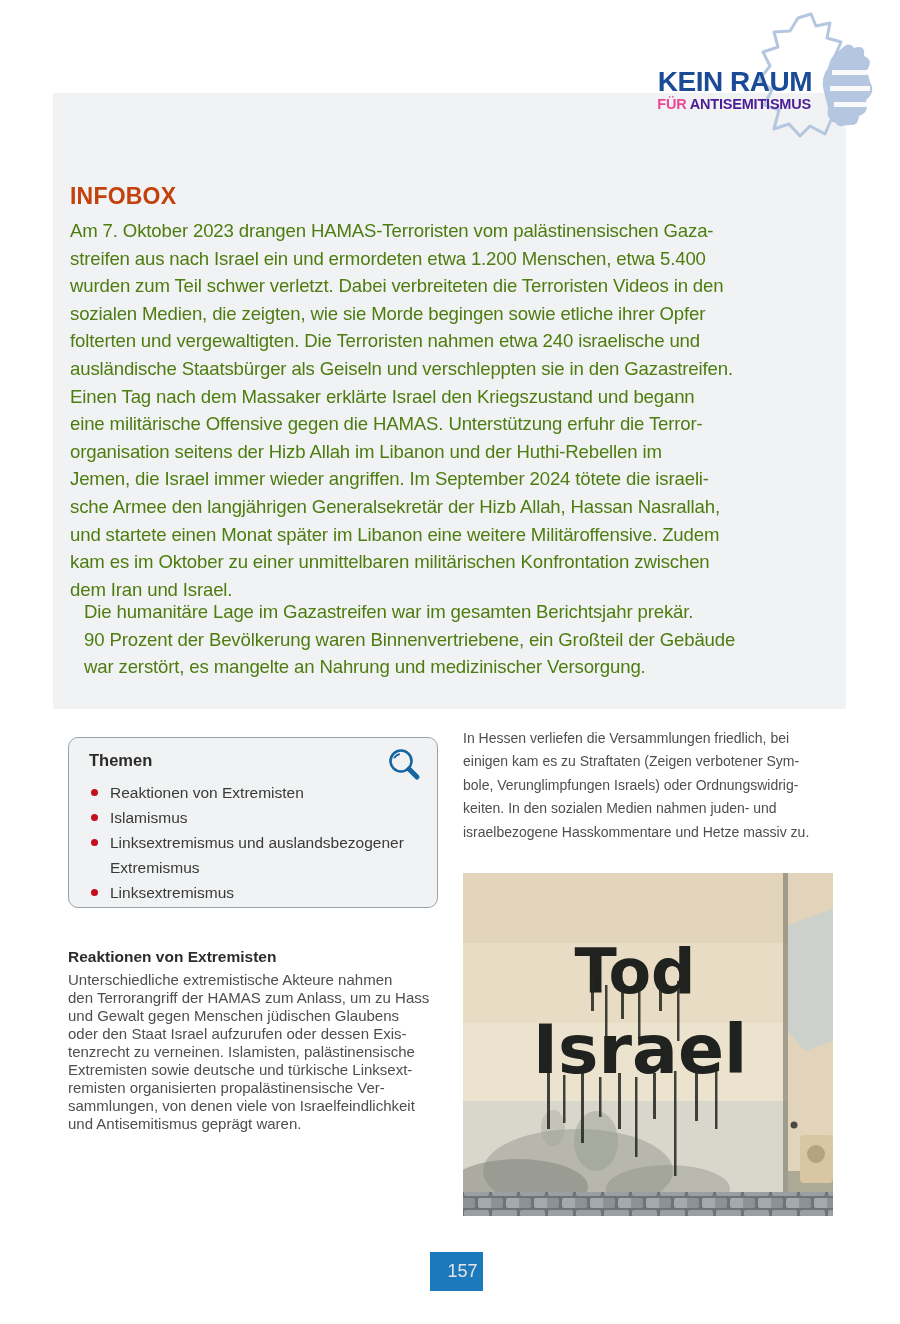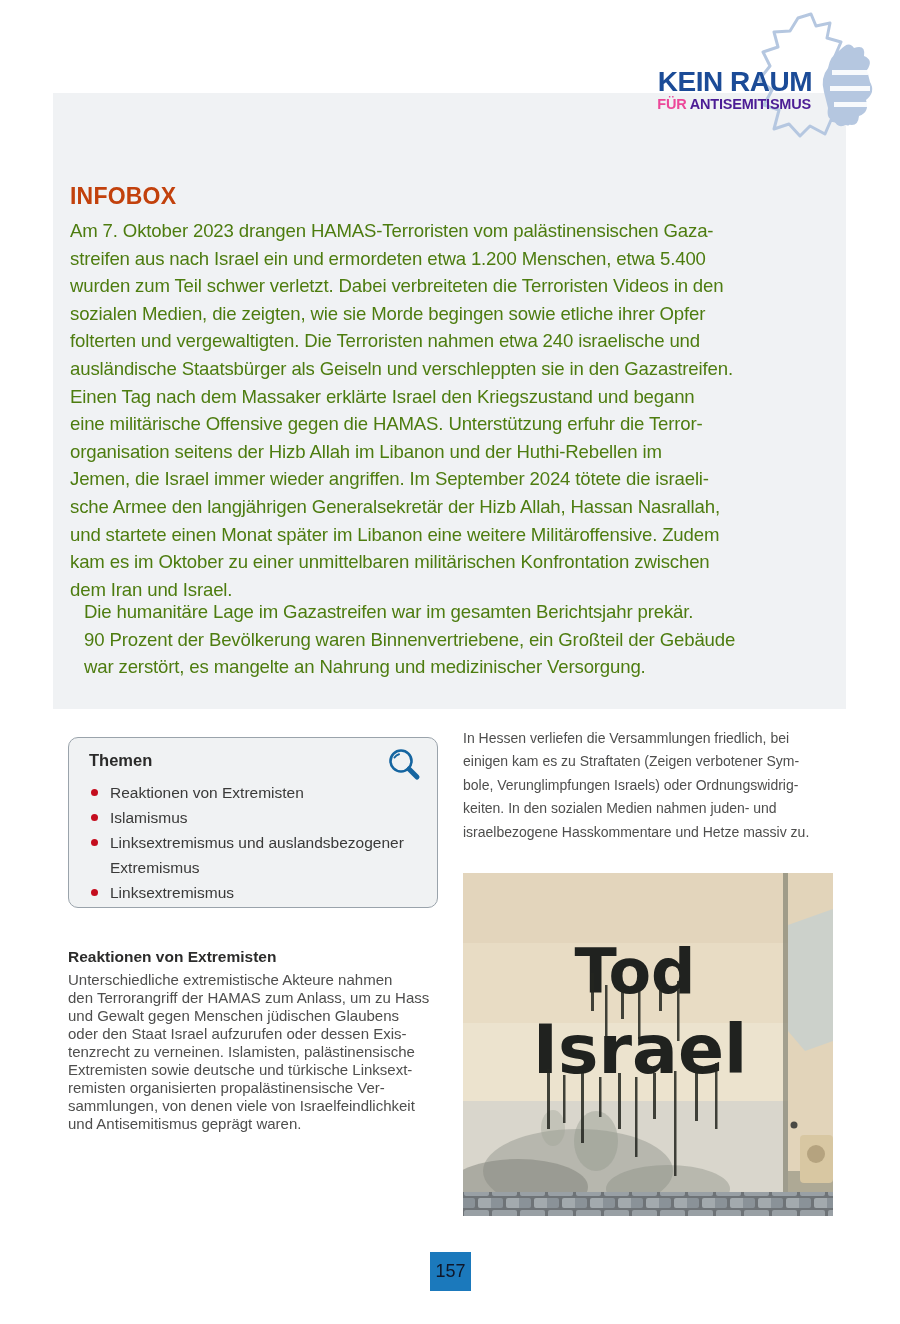--- a/index.html
+++ b/index.html
@@ -38,21 +38,21 @@
   
   .right-col{position:absolute;left:463px;top:727px;width:372px;font-size:14px;
              line-height:23.4px;color:#4e4e4d;}
   .left-heading{position:absolute;left:68px;top:948px;font-size:15.5px;font-weight:bold;color:#2c2c2b;}
   .left-body{position:absolute;left:68px;top:971px;width:374px;font-size:15px;
              line-height:18px;color:#4e4e4d;}
 
   .graffiti{position:absolute;left:463px;top:873px;width:370px;height:343px;}
 
   .page-badge{position:absolute;left:430px;top:1252px;width:41px;height:39px;background:#1b79bc;
-              color:#0f172a;font-size:18px;display:flex;align-items:center;justify-content:center;}
+              color:#e5e5e5;font-size:18px;display:flex;align-items:center;justify-content:center;padding-left:12px;}
 </style>
 </head>
 <body>
 
 <div class="page">
 
   <div class="info-panel"></div>
 
   <div class="logo">
     <svg class="logo-map" viewBox="0 0 124 126" fill="none">

